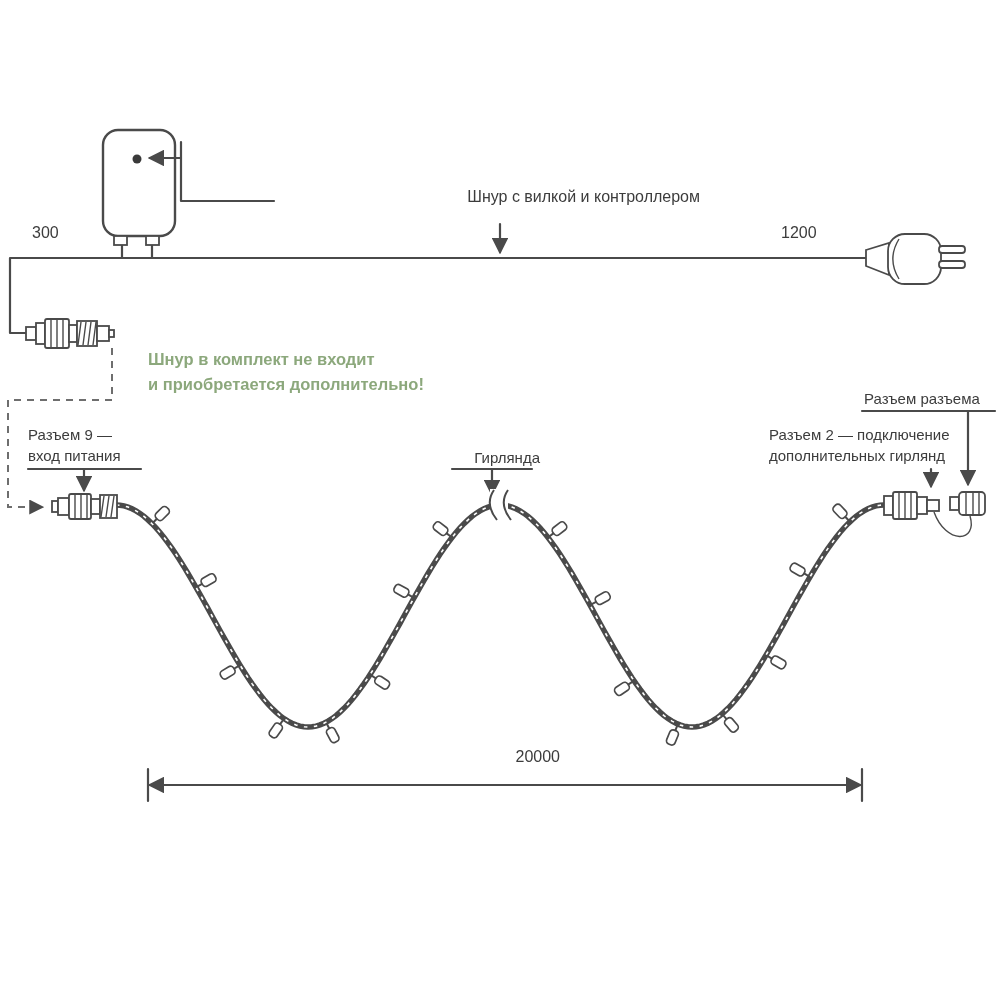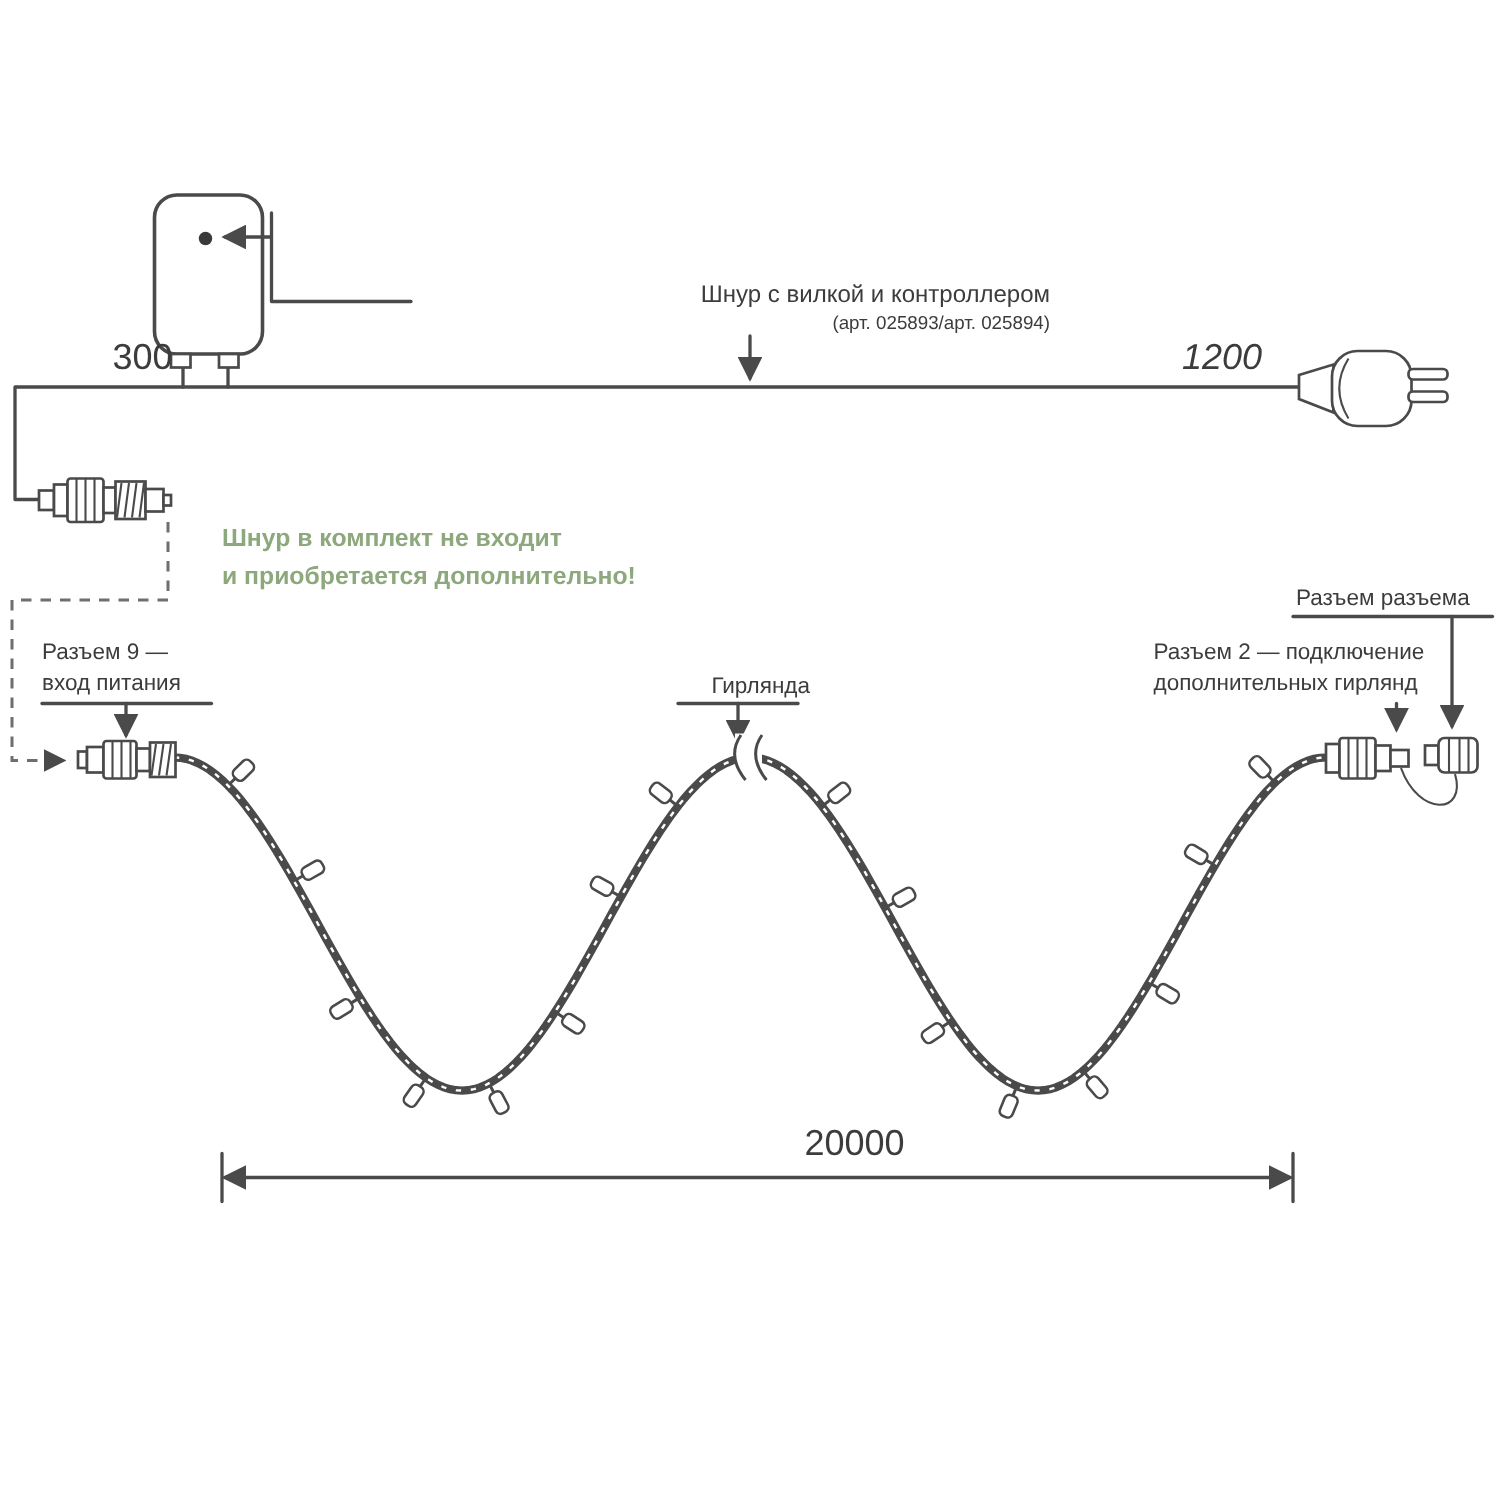--- a/index.html
+++ b/index.html
@@ -2,21 +2,21 @@
 <html style="--line: #4a4a4a; --green: #8CA87C;"><head>
 <meta charset="utf-8">
 <style>
   html,body{margin:0;padding:0;background:#fff;}
   .canvas{position:relative;width:1000px;height:1000px;background:#fff;overflow:hidden;
           font-family:"Liberation Sans",sans-serif;}
   .canvas svg{position:absolute;left:0;top:0;}
   .lbl{position:absolute;font:15px/1.38 "Liberation Sans",sans-serif;color:#3c3c3c;
        white-space:pre-line;}
   .center{text-align:right;}
-  .big{font-size:24px;margin-left:43px;}
+  .big{font-size:16px;}
   .small{font-size:12.5px;}
   .note{font-size:16.5px;font-weight:700;color:var(--green,#8CA87C);line-height:1.5;}
   
   .ln{stroke:var(--line,#4a4a4a);stroke-width:2.2;fill:none;stroke-linecap:round;stroke-linejoin:round;}
   .thin{stroke:var(--line,#4a4a4a);stroke-width:1.4;fill:none;}
   .lnf{stroke:var(--line,#4a4a4a);stroke-width:1.8;fill:#fff;}
   .box{stroke:var(--line,#4a4a4a);stroke-width:2.4;fill:#fff;}
   .dash{stroke:#6e6e6e;stroke-width:2;fill:none;stroke-dasharray:7 6;}
   .wire{stroke:var(--line,#4a4a4a);stroke-width:5.5;fill:none;stroke-linecap:round;}
   .braid{stroke:#fff;stroke-width:1.6;fill:none;stroke-dasharray:3.5 6.5;}
@@ -184,25 +184,24 @@
 
   <g>
     <path class="ln" d="M148,769 V801 M862,769 V801"></path>
     <path class="ln" d="M150,785 H860" marker-start="url(#arr)" marker-end="url(#arr)"></path>
   </g>
 </svg>
 
 
 <div class="lbl center" style="left:300px;top:186px;width:400px;font-size:16px;">Шнур с вилкой и контроллером</div>
 
-<div class="lbl center small" style="left:300px;top:207px;width:400px;">(арт. 025893/арт. 025894)</div>
 
 <div class="lbl big" style="left:32px;top:222px;">300</div>
 
-<div class="lbl big" style="left:745px;top:222px;font-style:italic;">1200</div>
+<div class="lbl big" style="left:781px;top:222px;">1200</div>
 
 <div class="lbl note" style="left:148px;top:347px;width:330px;">Шнур в комплект не входит
 и приобретается дополнительно!</div>
 
 <div class="lbl" style="left:28px;top:425px;width:140px;">Разъем 9 —
 вход питания</div>
 
 <div class="lbl center" style="left:420px;top:448px;width:120px;">Гирлянда</div>
 
 <div class="lbl" style="left:864px;top:389px;width:134px;">Разъем разъема</div>

